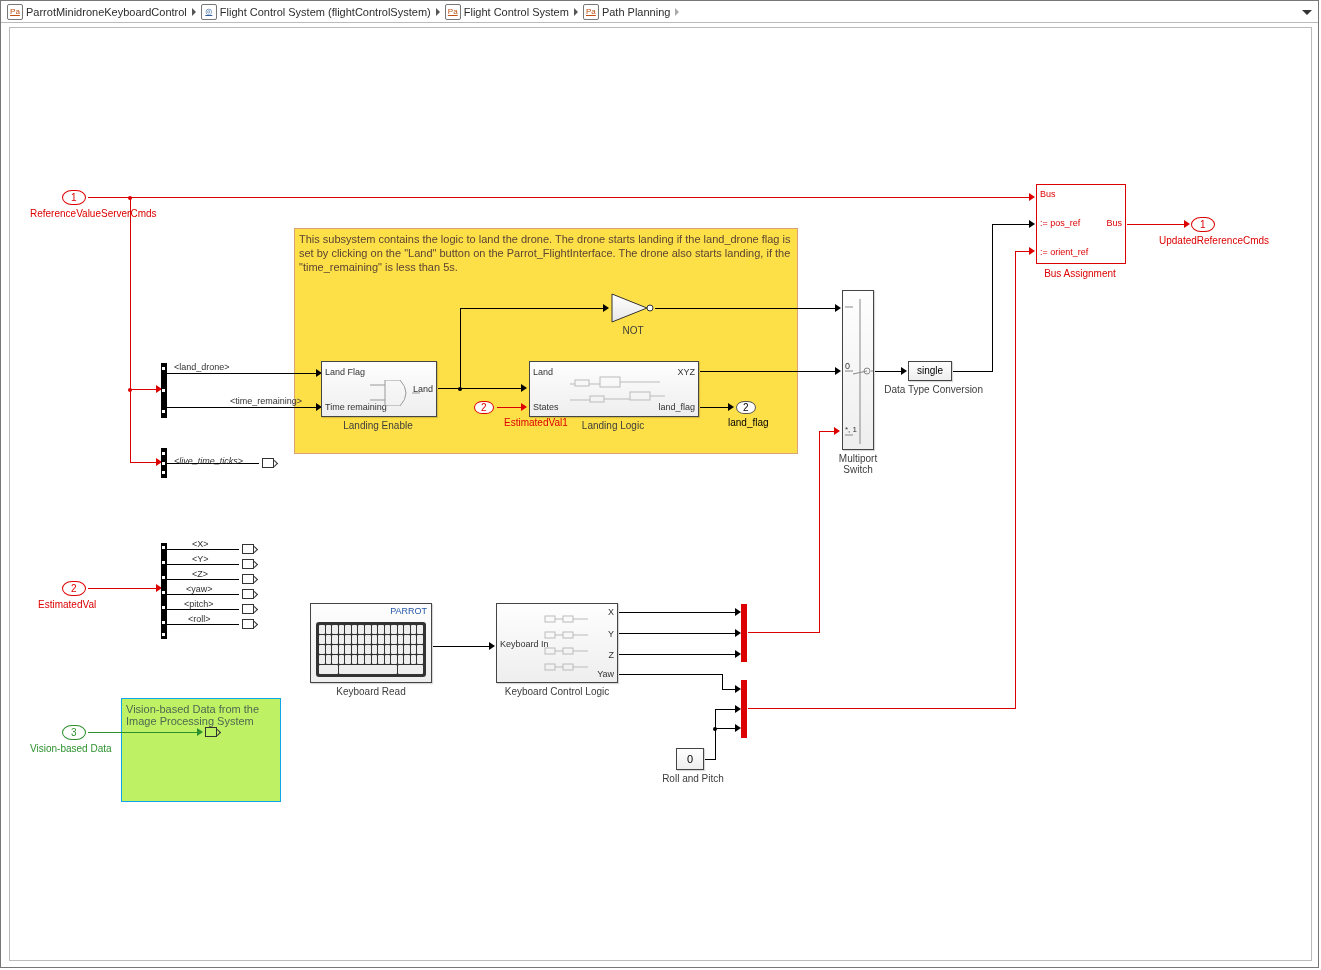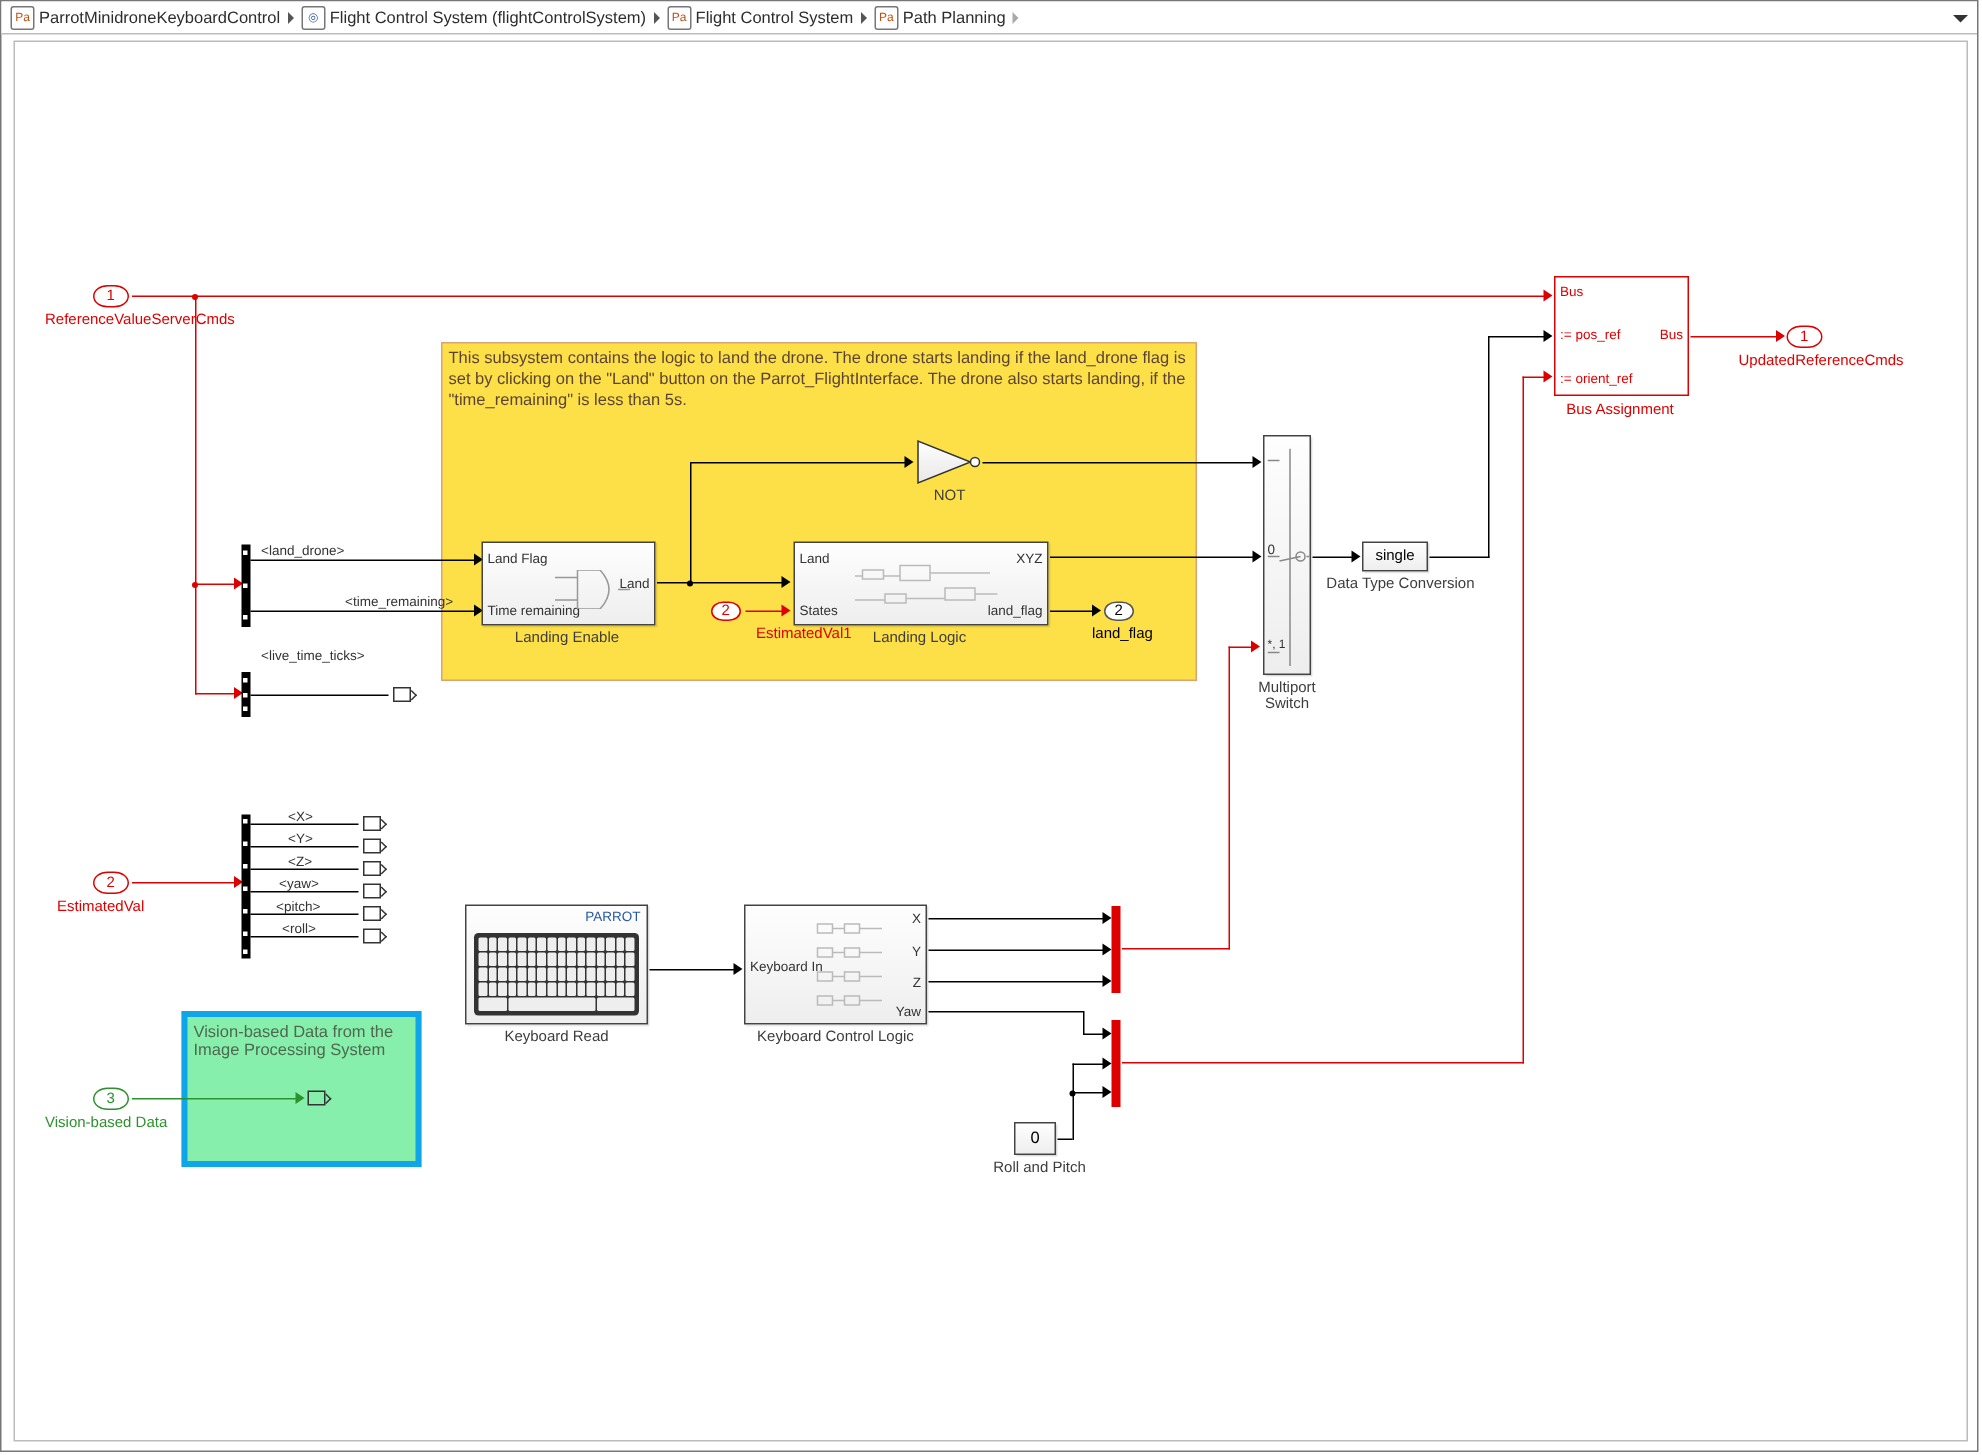--- a/index.html
+++ b/index.html
@@ -42,20 +42,21 @@
   .bc-icon {
     width: 14px; height: 14px;
     border: 1px solid #777;
     border-radius: 2px;
     margin-right: 3px;
     display: flex;
     align-items: center;
     justify-content: center;
     font-size: 8px;
     background: #fff;
+    text-decoration: underline;
   }
   .bc-arrow {
     width: 0; height: 0;
     border-top: 4px solid transparent;
     border-bottom: 4px solid transparent;
     border-left: 4px solid #555;
     margin: 0 2px;
   }
   .bc-arrow.last { border-left-color: #aaa; }
   .menu-right {
@@ -78,22 +79,23 @@
     background: #fff;
     box-sizing: border-box;
   }
   .canvas * { box-sizing: border-box; }
   .abs { position: absolute; }
   .orange-area {
     background: #fde047;
     border: 1px solid #d9a374;
   }
   .green-area {
-    background: #86efac;
-    border: 4px solid #0ea5e9;
+    background: #bef264;
+    border: 1px solid #0ea5e9;
+    margin-top: 24px;
   }
   .area-title {
     position: absolute;
     top: 4px; left: 4px;
     color: #5c5c5c;
     font-size: 11px;
   }
   .block {
     background: linear-gradient(#fefefe,#eee);
     border: 1px solid #444;
@@ -232,21 +234,21 @@
     <div class="blk-line" style="left:157px;top:379px;width:152px;height:1px;"></div>
     <div class="arrow-r-blk" style="left:306px;top:375px;"></div>
     <div class="abs port-txt" style="left:220px;top:368px;">&lt;time_remaining&gt;</div>
 
     <div class="dmx abs" style="left:151px;top:420px;height:30px;">
       <div class="dmx-tick" style="top:4px;"></div>
       <div class="dmx-tick" style="top:14px;"></div>
       <div class="dmx-tick" style="top:23px;"></div>
     </div>
     <div class="blk-line" style="left:157px;top:435px;width:92px;height:1px;"></div>
-    <div class="abs port-txt" style="left:164px;top:404px;">&lt;live_time_ticks&gt;</div>
+    <div class="abs port-txt" style="left:164px;top:428px;font-style:italic;">&lt;live_time_ticks&gt;</div>
     <div class="term" style="left:252px;top:430px;"></div>
 
     <div class="abs block" style="left:311px;top:333px;width:116px;height:56px;">
       <div class="abs port-txt" style="left:3px;top:5px;">Land Flag</div>
       <div class="abs port-txt" style="left:3px;top:40px;">Time remaining</div>
       <div class="abs port-txt" style="right:3px;top:22px;">Land</div>
       <svg class="abs" style="left:48px;top:18px;" width="50" height="26">
         <path d="M0 5 H15 M0 20 H15 M15 0 V26 H30 Q42 13 30 0 Z M42 13 H50" stroke="#999" fill="none" stroke-width="1"></path>
       </svg>
     </div>

